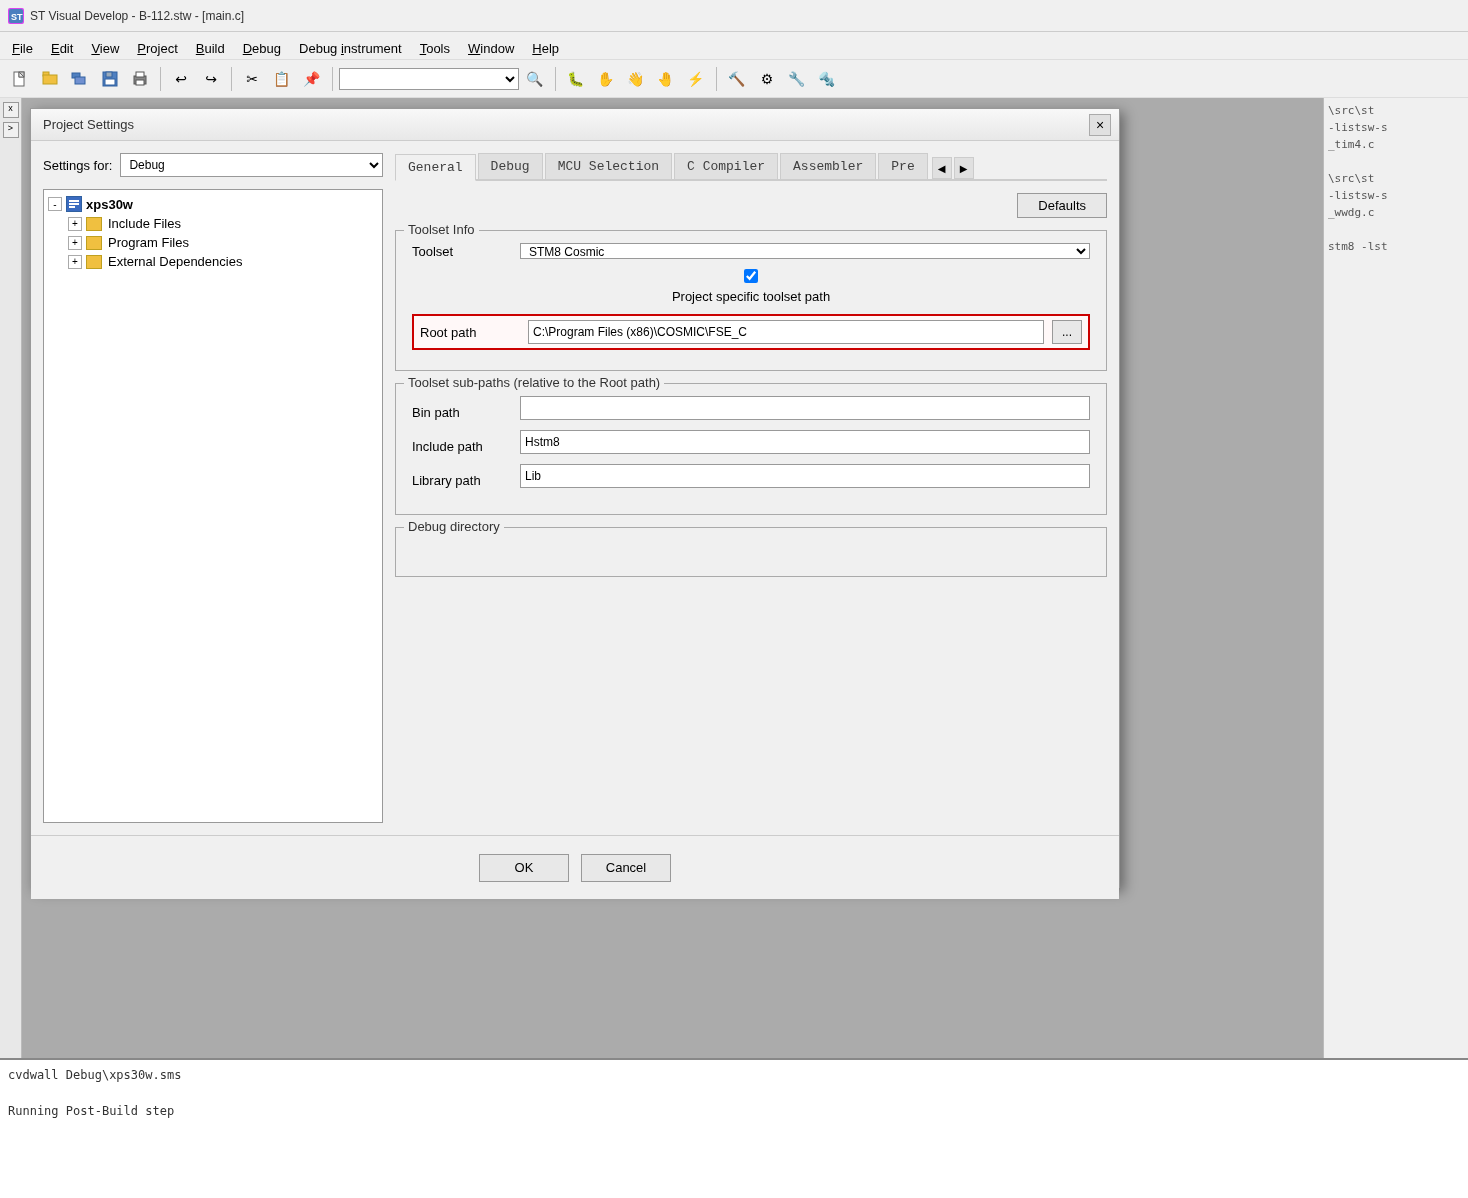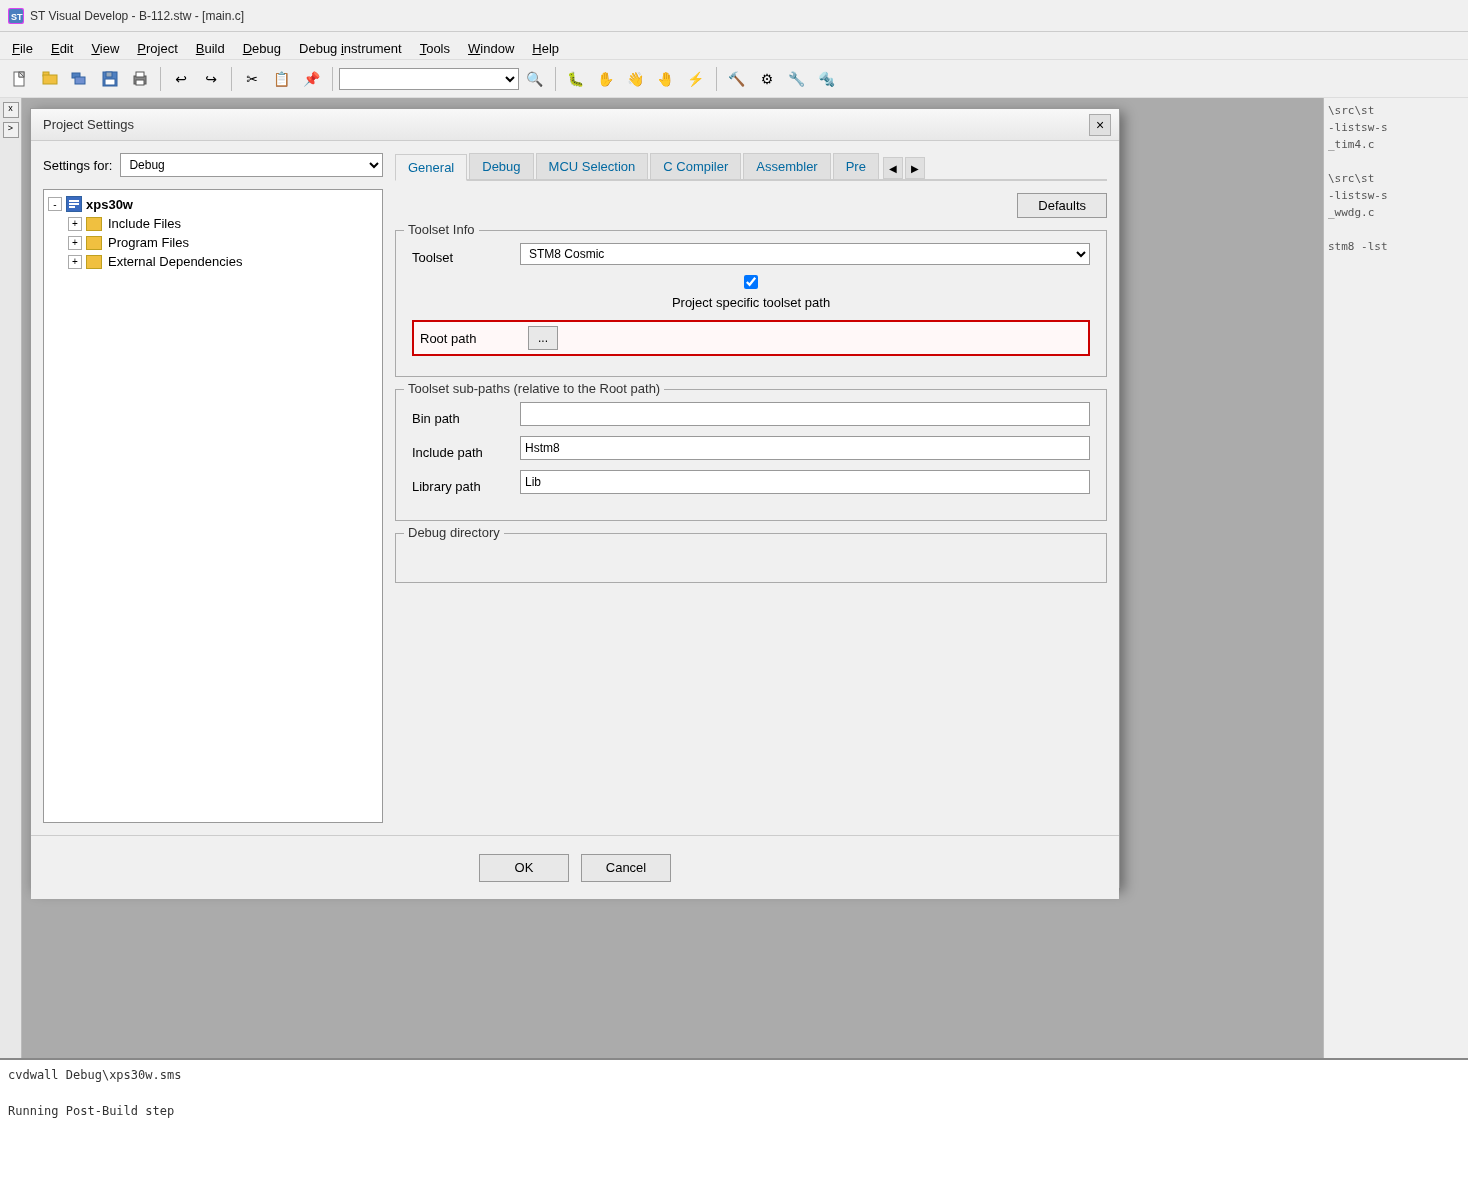--- a/index.html
+++ b/index.html
@@ -254,21 +254,22 @@
       margin-bottom: 12px;
     }
     .tab {
       padding: 5px 12px;
       border: 1px solid #ccc;
       border-bottom: none;
       background: #e0e0e0;
       cursor: pointer;
       font-size: 13px;
       margin-right: 2px;
-      color: #0369a1;
+      color: #404040;
+      font-family: Liberation Mono, monospace;
     }
     .tab.active {
       background: #f0f0f0;
       border-bottom: 1px solid #f0f0f0;
       margin-bottom: -2px;
       z-index: 1;
     }
     .tab-nav-btn {
       width: 20px; height: 22px;
       border: 1px solid #ccc;
@@ -322,21 +323,21 @@
     .form-input {
       flex: 1;
       height: 24px;
       border: 1px solid #999;
       background: white;
       padding: 0 4px;
       font-size: 12px;
     }
     .toolset-dropdown {
       flex: 1;
-      height: 22px;
+      height: 16px;
       border: 1px solid #999;
       background: white;
       padding: 0 4px;
       font-size: 12px;
     }
     .browse-btn {
       width: 30px; height: 24px;
       border: 1px solid #999;
       background: #e8e8e8;
       cursor: pointer;
@@ -572,20 +573,21 @@
             </select>
           </div>
 
           <div class="checkbox-row">
             <input type="checkbox" class="checkbox-input" checked="" style="">
             <span>Project specific toolset path</span>
           </div>
 
           <div class="root-path-row">
             <span class="form-label">Root path</span>
+            <input type="text" class="form-input" value="C:\Program Files (x86)\COSMIC\FSE_C" style="flex: 1 1 0%;">
             <button class="browse-btn">...</button>
           </div>
         </div>
 
         <div class="group-box">
           <span class="group-box-label">Toolset sub-paths (relative to the Root path)</span>
 
           <div class="form-row">
             <span class="form-label">Bin path</span>
             <input type="text" class="form-input" value="" style="">

